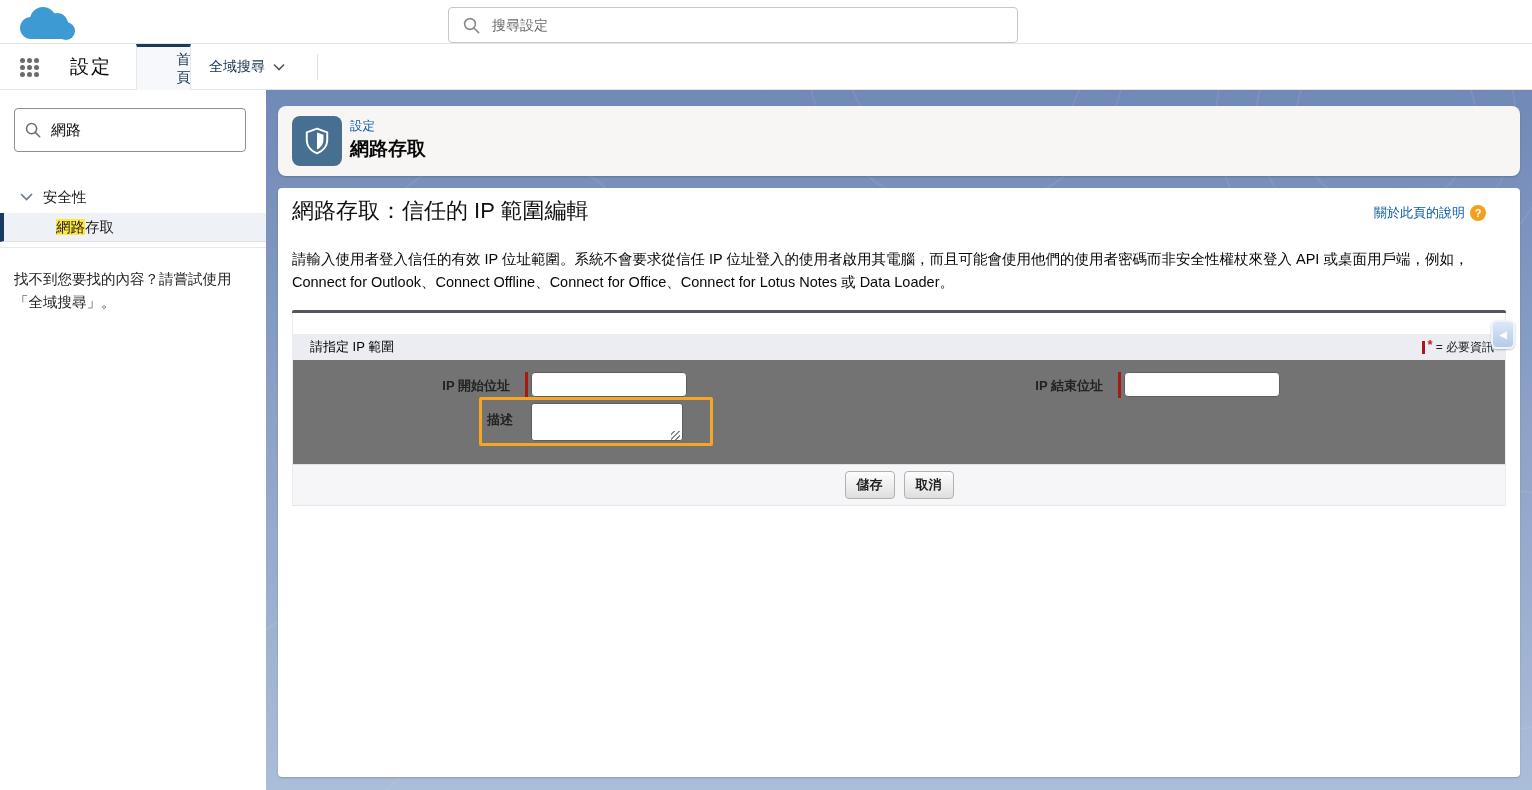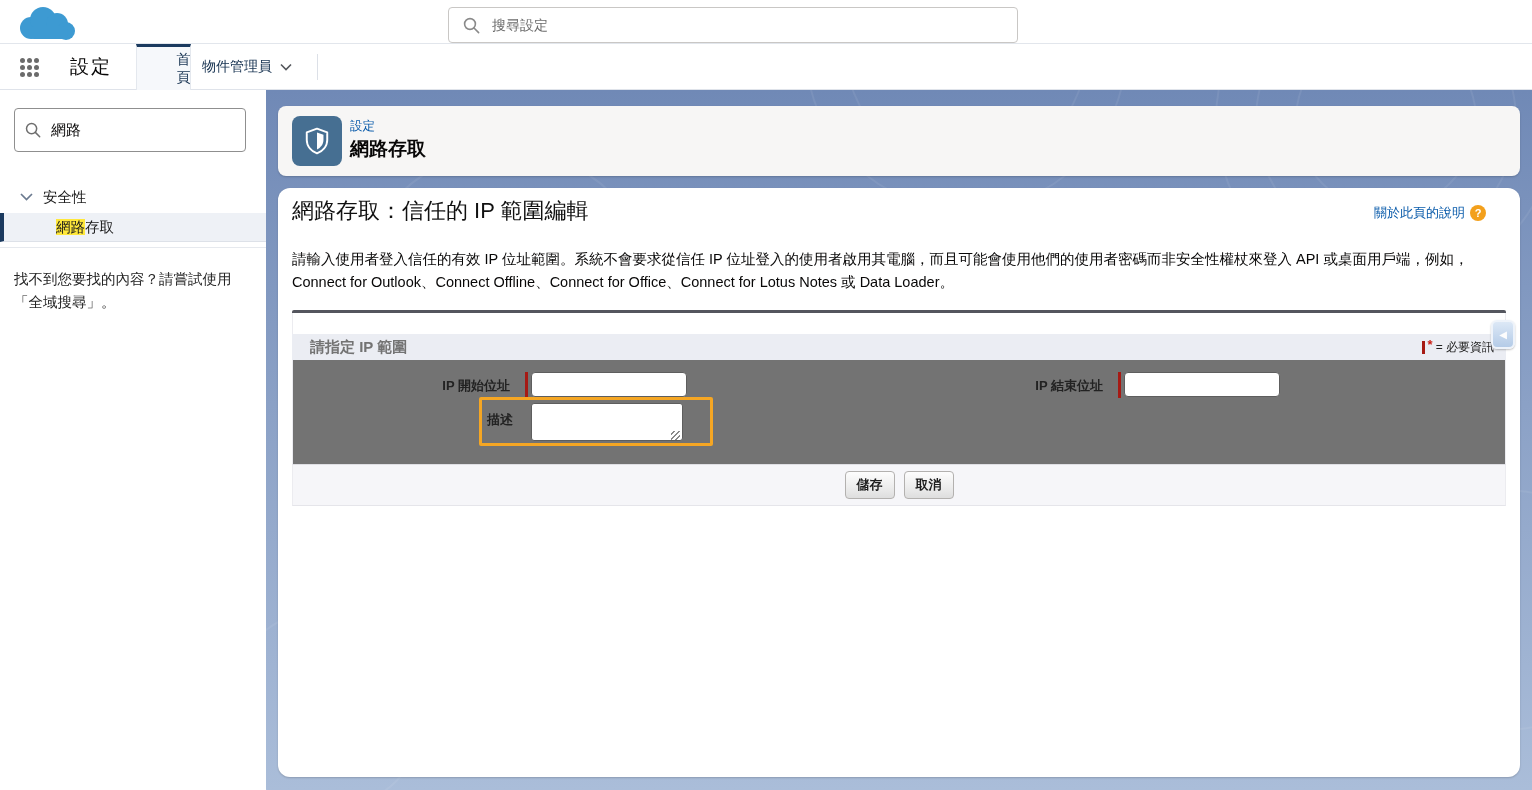--- a/index.html
+++ b/index.html
@@ -41,33 +41,33 @@
   .main-bg { position:absolute; left:266px; top:90px; width:1266px; height:700px; background:linear-gradient(180deg,#7089b6 0%, #8ba1c6 45%, #aabdd9 100%); overflow:hidden; }
   .contours { position:absolute; left:0; top:0; }
 
   
   .page-header-card { position:absolute; left:12px; top:16px; width:1242px; height:70px; background:#f7f6f5; border-radius:8px; box-shadow:0 1px 2px rgba(0,0,0,.18); }
   .obj-tile { position:absolute; left:14px; top:10px; width:50px; height:50px; background:#466f92; border-radius:8px; display:flex; align-items:center; justify-content:center; }
   .crumb { position:absolute; left:72px; top:12px; font-size:12.5px; color:#0b5cab; cursor:pointer; }
   .page-title { position:absolute; left:72px; top:30px; font-size:19px; font-weight:bold; color:#080707; }
 
   
-  .main-card { position:absolute; left:12px; top:98px; width:1242px; height:589px; background:#fff; border-radius:12px; box-shadow:0 1px 2px rgba(0,0,0,.18); }
+  .main-card { position:absolute; left:12px; top:98px; width:1242px; height:589px; background:#fff; border-radius:4px; box-shadow:0 1px 2px rgba(0,0,0,.18); }
   .main-title { position:absolute; left:14px; top:8px; font-size:22px; font-weight:500; color:#111; }
   .help-link { position:absolute; right:34px; top:16px; display:flex; align-items:center; gap:5px; }
   .help-link .lnk { font-size:13px; color:#0b5cab; cursor:pointer; }
   .help-badge { width:16px; height:16px; border-radius:50%; background:#f3a01c; color:#fff; font-size:11px; font-weight:bold; display:flex; align-items:center; justify-content:center; }
   .descr { position:absolute; left:14px; top:60px; width:1204px; font-size:14.5px; line-height:23px; color:#080707; }
 
   
   .form-block { position:absolute; left:14px; top:122px; width:1214px; }
   .fb-topbar { height:3px; background:#54565e; border-radius:2px 2px 0 0; }
   .fb-spacer { height:21px; background:#fff; border-left:1px solid #ececf0; border-right:1px solid #ececf0; }
   .fb-sechead { height:26px; background:#ebedf3; display:flex; align-items:center; padding:0 12px 0 18px; }
-  .fb-sechead .sec-title { font-size:15px; font-weight:bold; color:#737373; }
+  .fb-sechead .sec-title { font-size:13px; font-weight:normal; color:#000000; }
   .legend { margin-left:auto; display:flex; align-items:center; gap:3px; }
   .legend .redbar { width:3px; height:13px; background:#a61a14; }
   .legend .ast { color:#cc2016; font-size:13px; font-weight:bold; line-height:10px; margin-top:-4px; }
   .legend .ltxt { font-size:12px; color:#222; }
   .fb-body { position:relative; height:104px; background:#737373; border-left:1px solid #ececf0; border-right:1px solid #ececf0; }
   .flabel { position:absolute; font-size:13px; font-weight:bold; color:#222; text-align:right; }
   .req-bar { position:absolute; width:3px; height:26px; background:#a61a14; }
   .txt-input { position:absolute; width:156px; height:25px; border:1.5px solid #5e5e5e; border-radius:4px; background:#fff; font-size:13px; padding:0 5px; outline:none; }
   .focus-box { position:absolute; left:186px; top:37px; width:234px; height:49px; border:3px solid #f5a623; border-radius:2px; }
   .descr-ta { position:absolute; left:49px; top:3px; width:152px; height:38px; border:1.5px solid #5e5e5e; border-radius:3px; background:#fff; resize:none; outline:none; font-size:13px; font-family:"Liberation Sans",sans-serif; padding:2px 4px; }
@@ -119,21 +119,21 @@
         <i></i>
         <i></i>
         <i></i>
         <i></i>
         <i></i>
         <i></i>
     </div>
     <div class="app-name">設定</div>
     <div class="tab tab-home">首頁</div>
     <div class="tab tab-objmgr">
-      <span>物件管理員</span>
+      <span>全域搜尋</span>
       <svg width="12" height="8" viewBox="0 0 12 8">
         <polyline points="1,1.5 6,6.5 11,1.5" fill="none" stroke="#54575c" stroke-width="1.6"></polyline>
       </svg>
     </div>
     <div class="tab-divider"></div>
   </nav>
 
   <aside class="sidebar">
     <div class="side-search">
       <svg width="16" height="16" viewBox="0 0 17 17">

